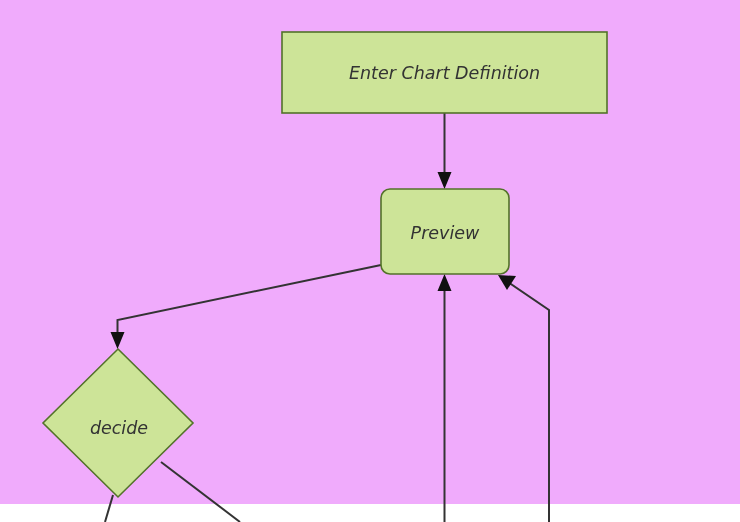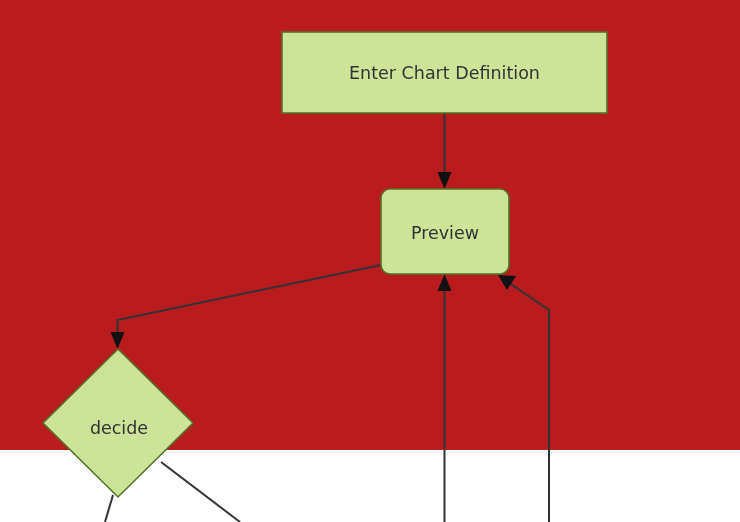--- a/index.html
+++ b/index.html
@@ -9,22 +9,23 @@
   }
   body {
     width: 740px;
     height: 522px;
     overflow: hidden;
     font-family: "DejaVu Sans", "Liberation Sans", sans-serif;
   }
   #diagram-root {
     position: relative;
     width: 740px;
-    height: 450px;
-    background: #b91c1c;
+    height: 504px;
+    background: #f0abfc;
+    font-style: italic;
   }
   svg.flowchart {
     display: block;
     width: 740px;
     height: 522px;
   }
   .node-shape {
     stroke-width: 1.6px;
   }
   .node-label {

